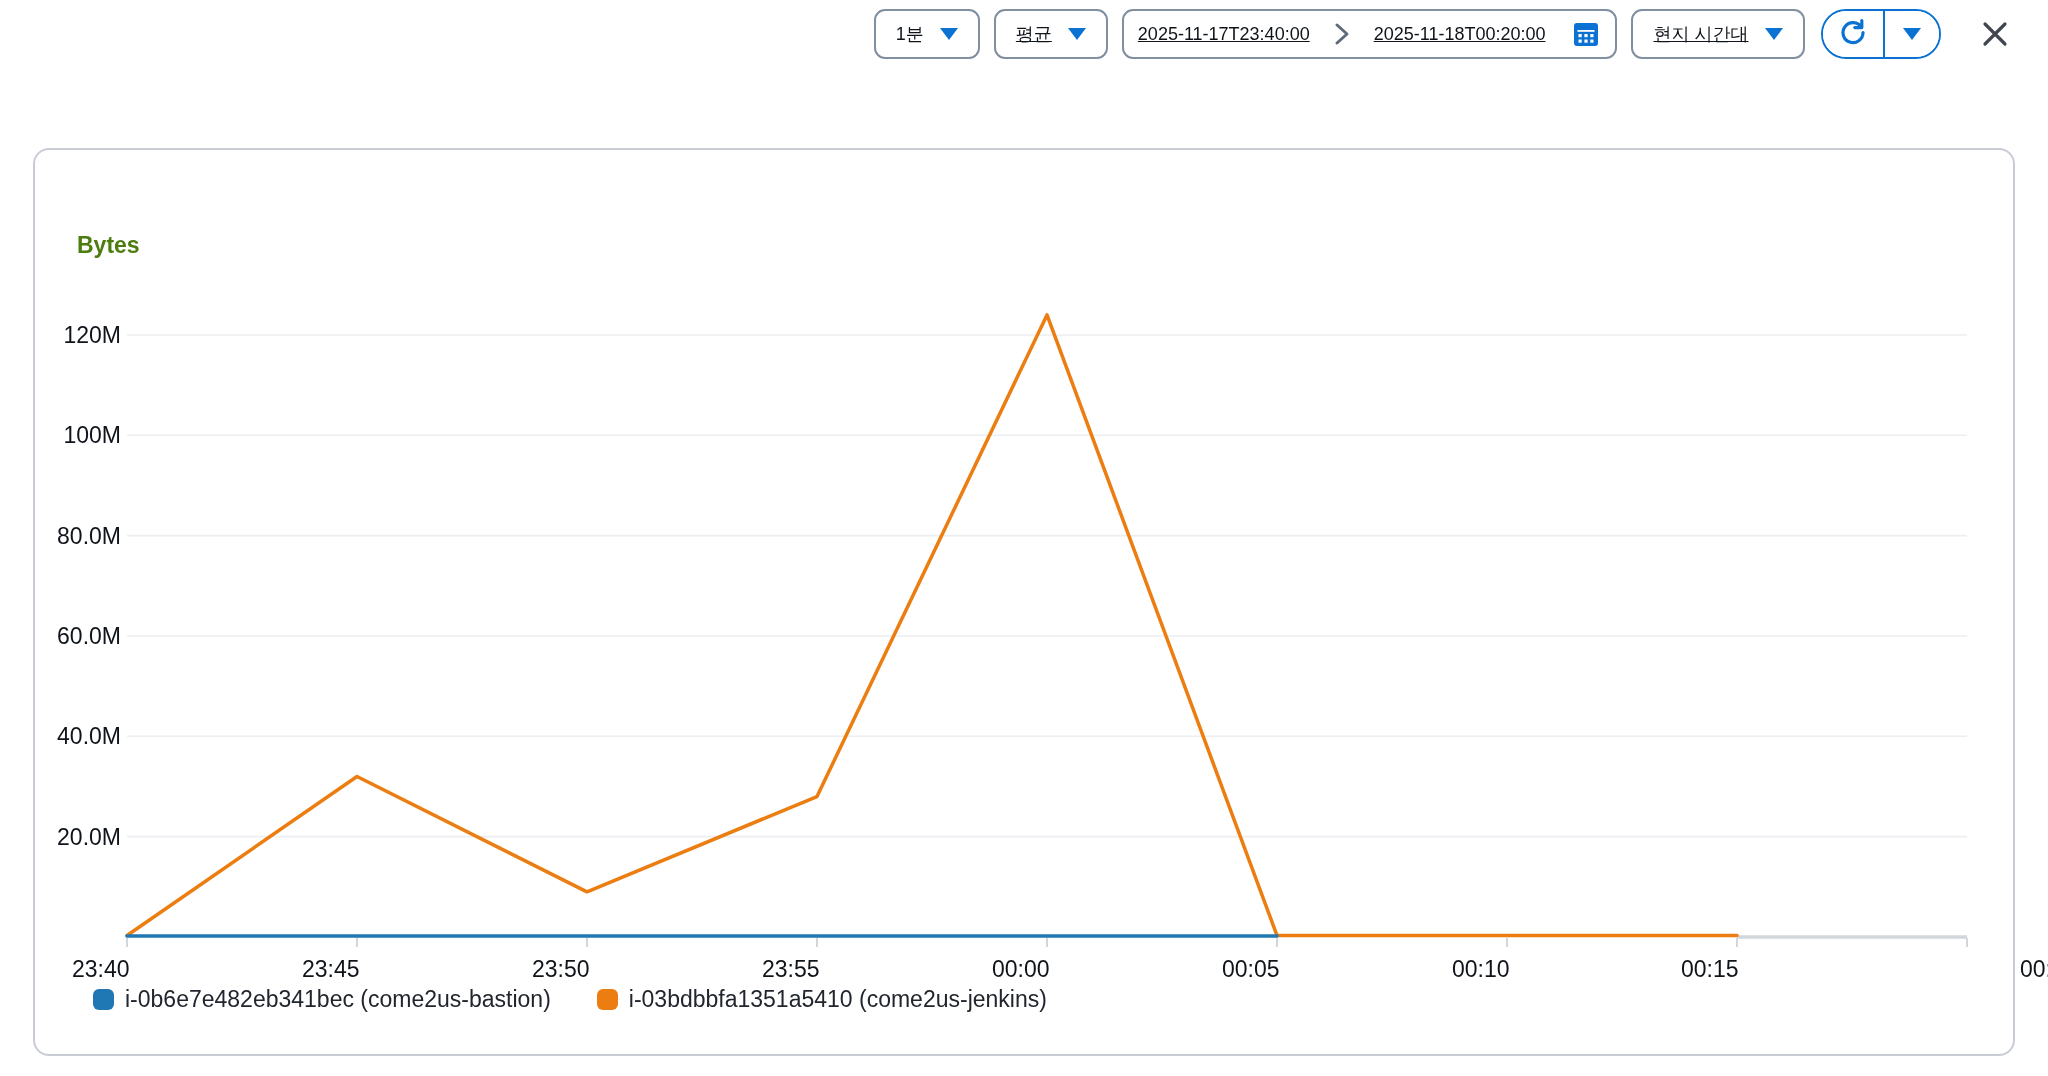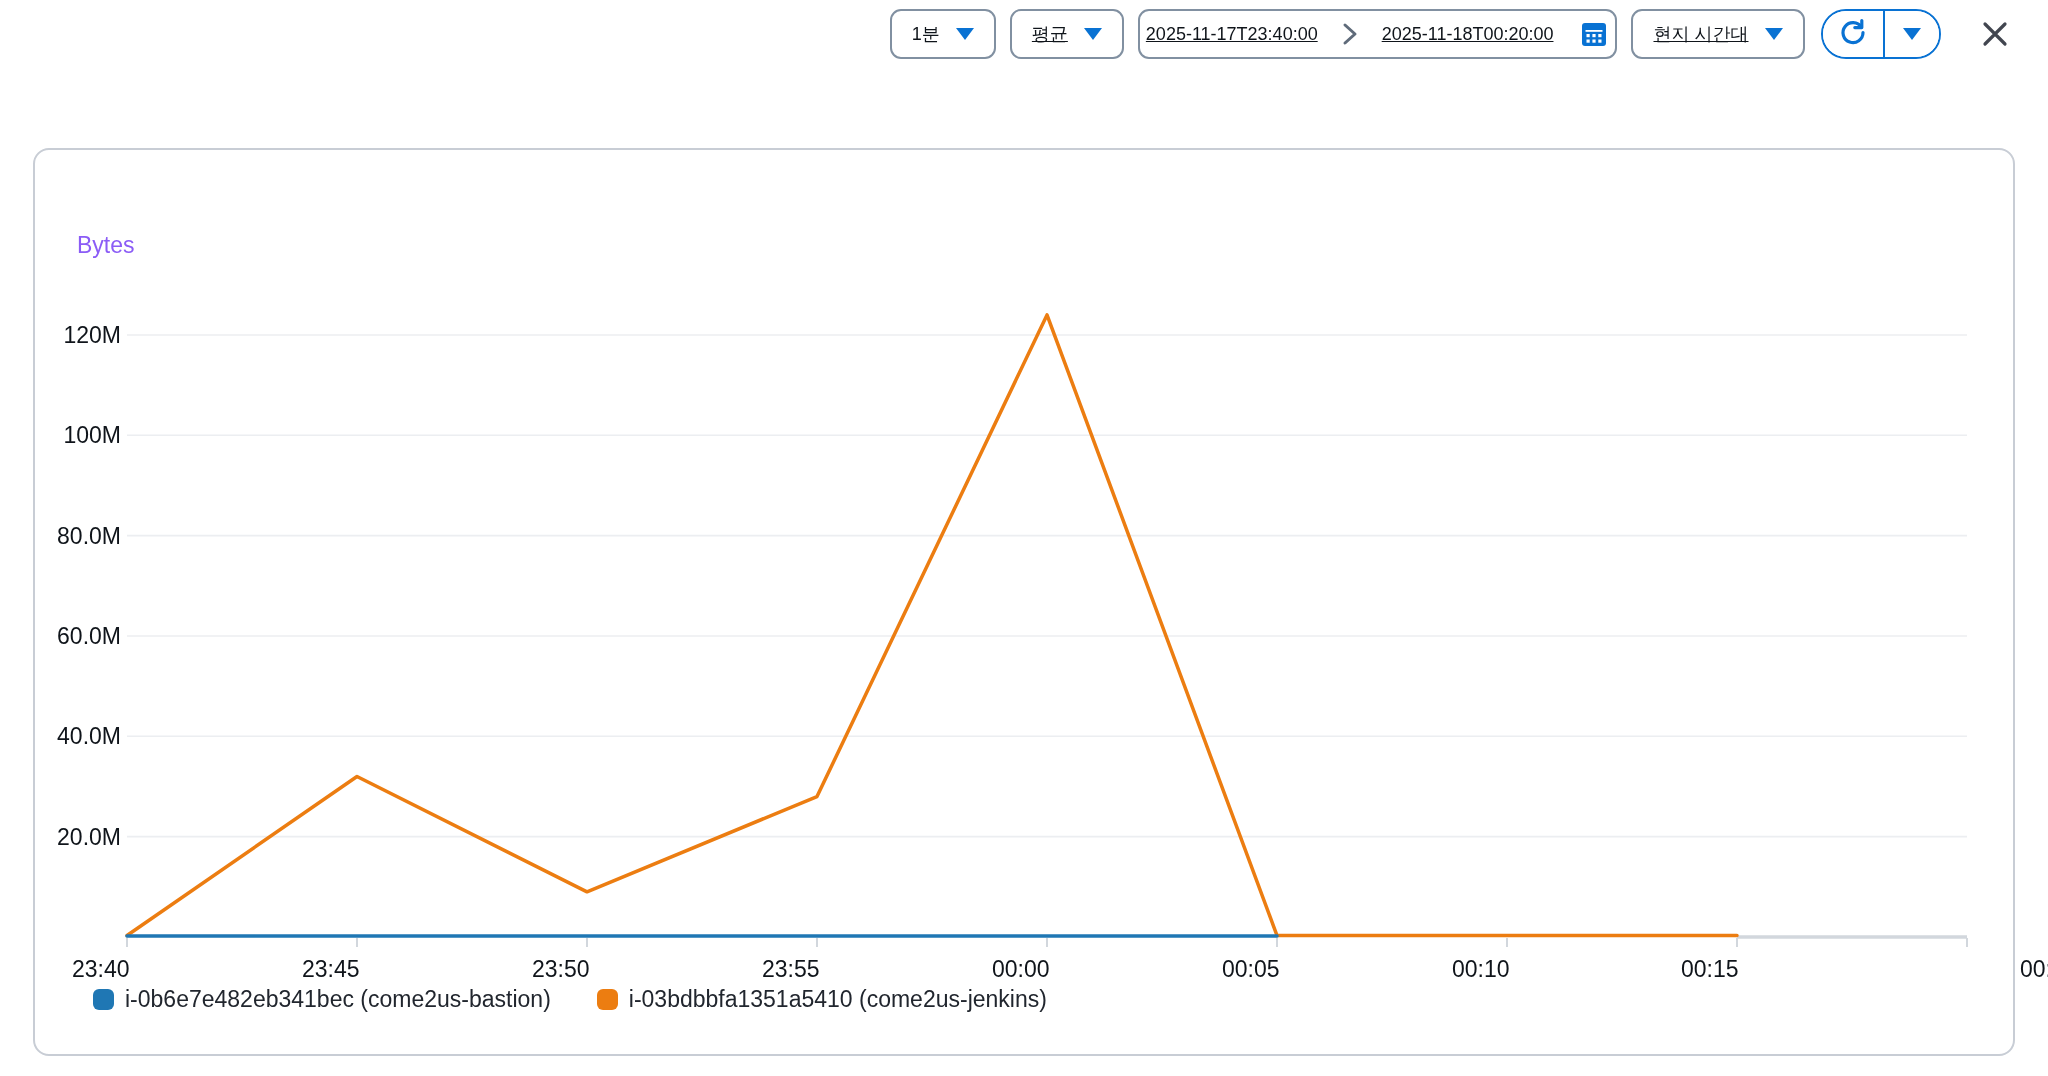--- a/index.html
+++ b/index.html
@@ -11,40 +11,40 @@
             display:flex; align-items:center; }
   .title { font-size:31px; font-weight:bold; color:#10151b; letter-spacing:-0.3px; }
   .spacer { flex:1; }
   .ctl { height:50px; display:flex; align-items:center; background:#fff;
          border:2px solid #8190a1; border-radius:11px; padding:0 20px;
          font-size:18px; color:#0f141a; cursor:pointer; }
   .ctl + .ctl { margin-left:14px;text-decoration:underline; }
   .caret { width:0; height:0; border-left:9px solid transparent;
            border-right:9px solid transparent; border-top:12px solid #0972d3;
            margin-left:16px; }
-  .datebox { margin-left:22px; padding:0 6px; }
+  .datebox { margin-left:22px; padding:0 14px; }
   .datebox .dsep { margin:0 22px; display:flex; align-items:center; }
   .datebox .cal { margin-left:26px; display:flex; align-items:center; }
   .tzbox { margin-left:20px; }
   .refresh-split { margin-left:16px; height:50px; border:2.5px solid #0972d3;
                    border-radius:26px; display:flex; align-items:stretch;
                    overflow:hidden; background:#fff; }
   .refresh-split .seg { display:flex; align-items:center; justify-content:center;
                         cursor:pointer; background:#fff; }
   .refresh-split .seg.left { width:60px; }
   .refresh-split .seg.right { width:54px; }
   .refresh-split .divider { width:2.5px; background:#0972d3; }
   .refresh-split .caret { margin-left:0; }
   .close-btn { margin-left:34px; width:40px; height:40px; display:flex;
                align-items:center; justify-content:center; cursor:pointer; }
 
   
   .card { position:absolute; left:33px; top:148px; width:1982px; height:908px;
           background:#fff; border:2px solid #c8cdd5; border-radius:16px; }
-  .y-unit { position:absolute; left:42px; top:82px; font-size:23px; color:#8b5cf6; }
+  .y-unit { position:absolute; left:42px; top:82px; font-size:23px; color:#4d7c0f;font-weight:bold; }
   #plot-wrap { position:absolute; inset:0; }
   #plot { position:absolute; left:0; top:0; }
   .ylab { position:absolute; width:86px; text-align:right; font-size:23px;
           color:#0f141a; line-height:28px; }
   .xlab { position:absolute; width:110px; text-align:left; font-size:23px;
           color:#0f141a; line-height:28px; }
   .legend { position:absolute; left:58px; top:836px; display:flex;
             align-items:center; gap:46px; }
   .legend-item { display:flex; align-items:center; gap:11px; font-size:23px;
                  color:#21262e; cursor:pointer; }

